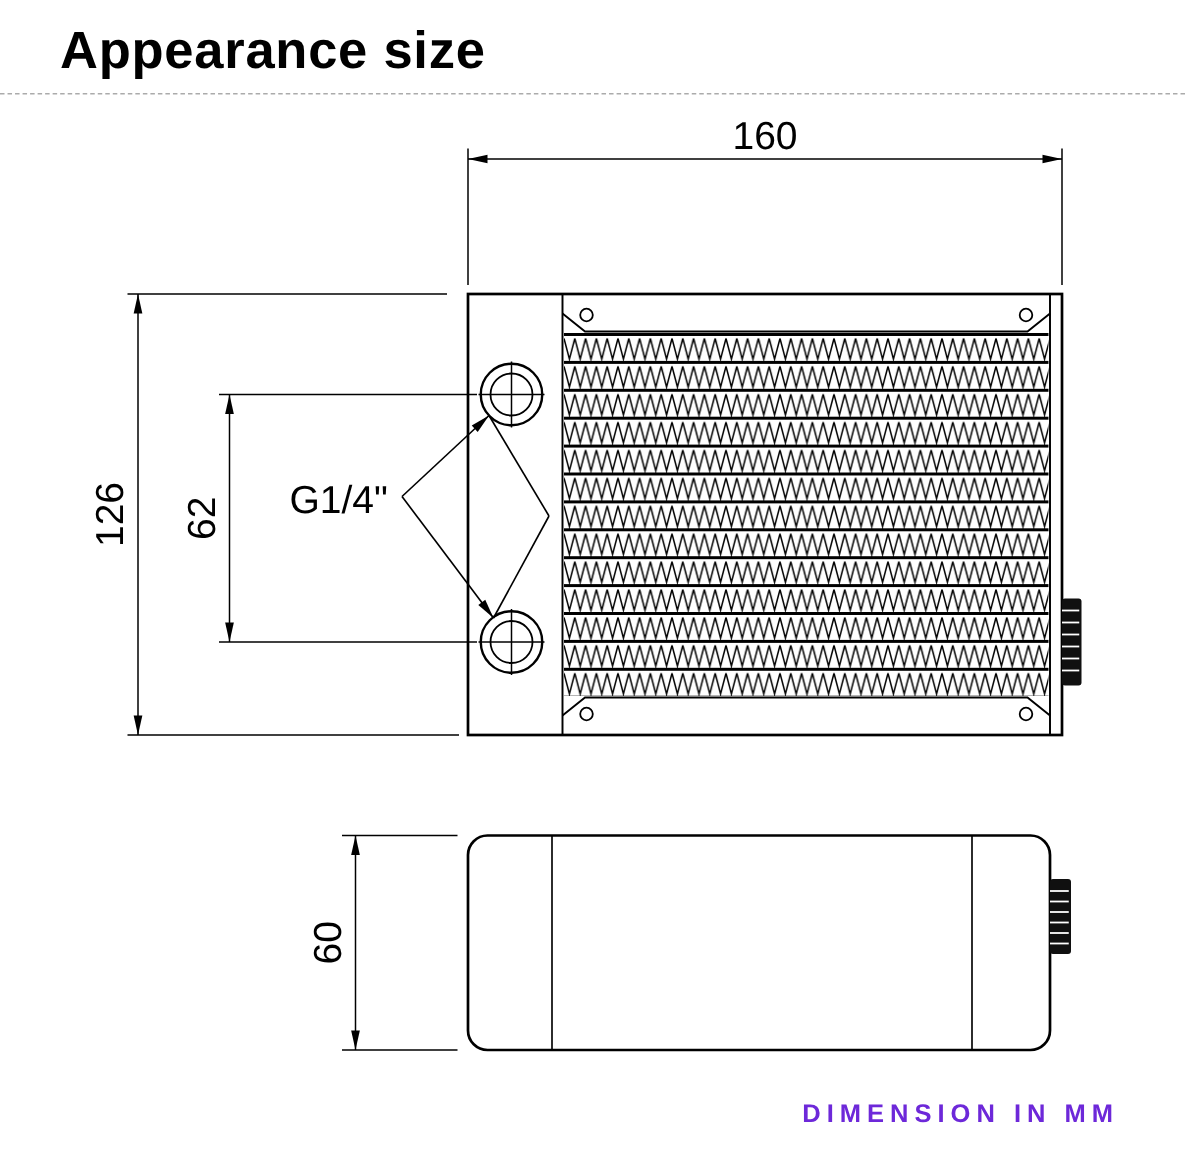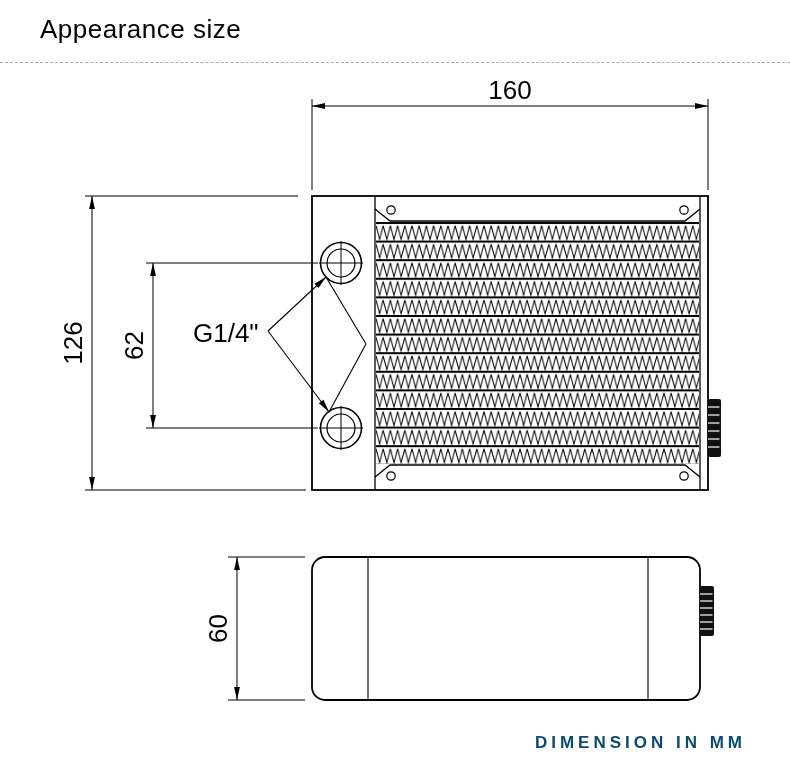--- a/index.html
+++ b/index.html
@@ -5,31 +5,31 @@
   * { margin: 0; padding: 0; box-sizing: border-box; }
   html, body { background: #ffffff; }
   body {
     width: 790px; height: 780px;
     position: relative; overflow: hidden;
     font-family: "Liberation Sans", sans-serif;
     color: #000;
   }
   .page-title {
     position: absolute; top: 14px; left: 40px;
-    font-size: 26px; font-weight: normal; letter-spacing: 0.5px;
+    font-size: 35px; font-weight: bold; letter-spacing: 0.5px;
   }
   .separator {
     position: absolute; top: 62px; left: 0; width: 790px; height: 0;
     border-top: 1px dashed #ababab;
   }
   .drawing { position: absolute; top: 0; left: 0; }
   .footer-note {
     position: absolute; top: 733px; right: 44px;
     font-size: 17px; font-weight: bold; letter-spacing: 4px;
-    color: #0c4a6e; white-space: nowrap;
+    color: #6d28d9; white-space: nowrap;
   }
   svg text {
     font-family: "Liberation Sans", sans-serif;
     fill: #000;
   }
   .dim-text { font-size: 26px; }
   .callout-text { font-size: 26px; }
 </style>
 </head>
 <body>

